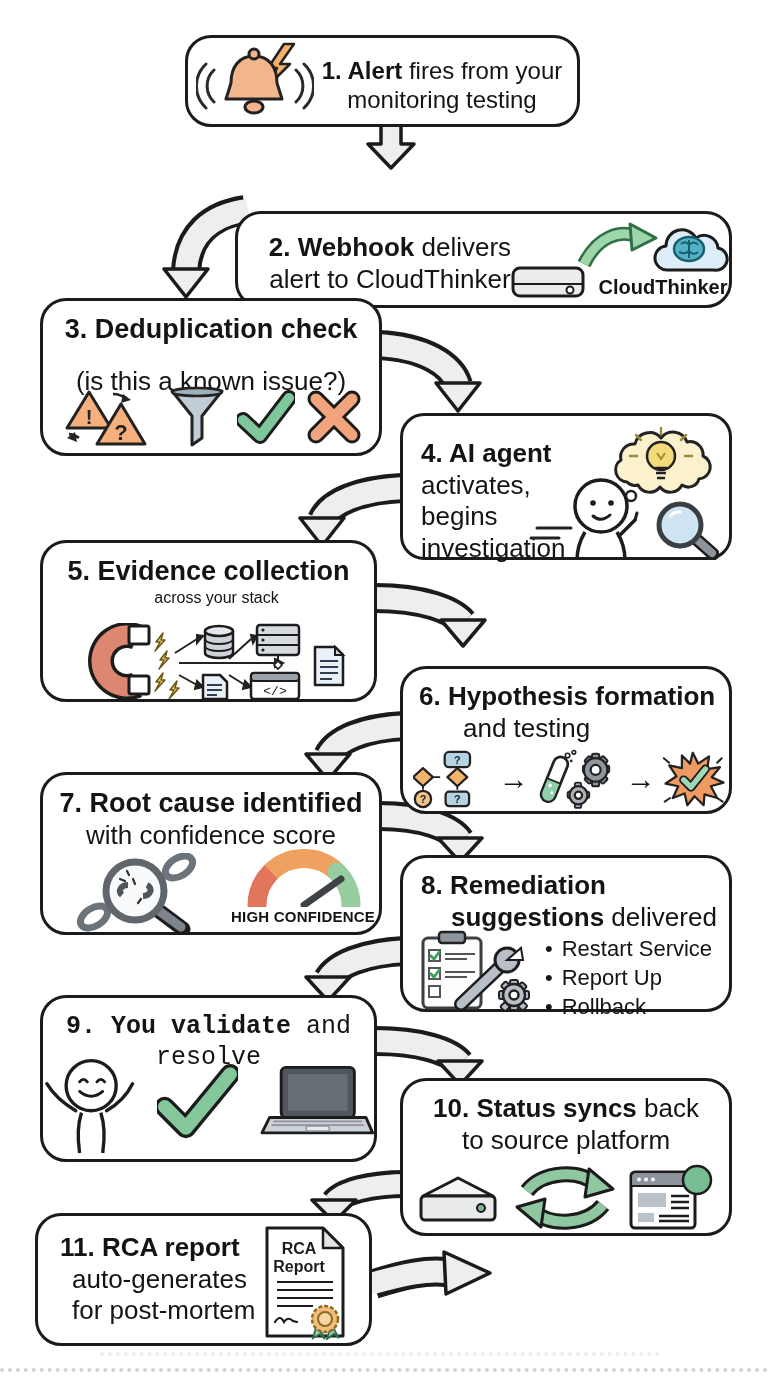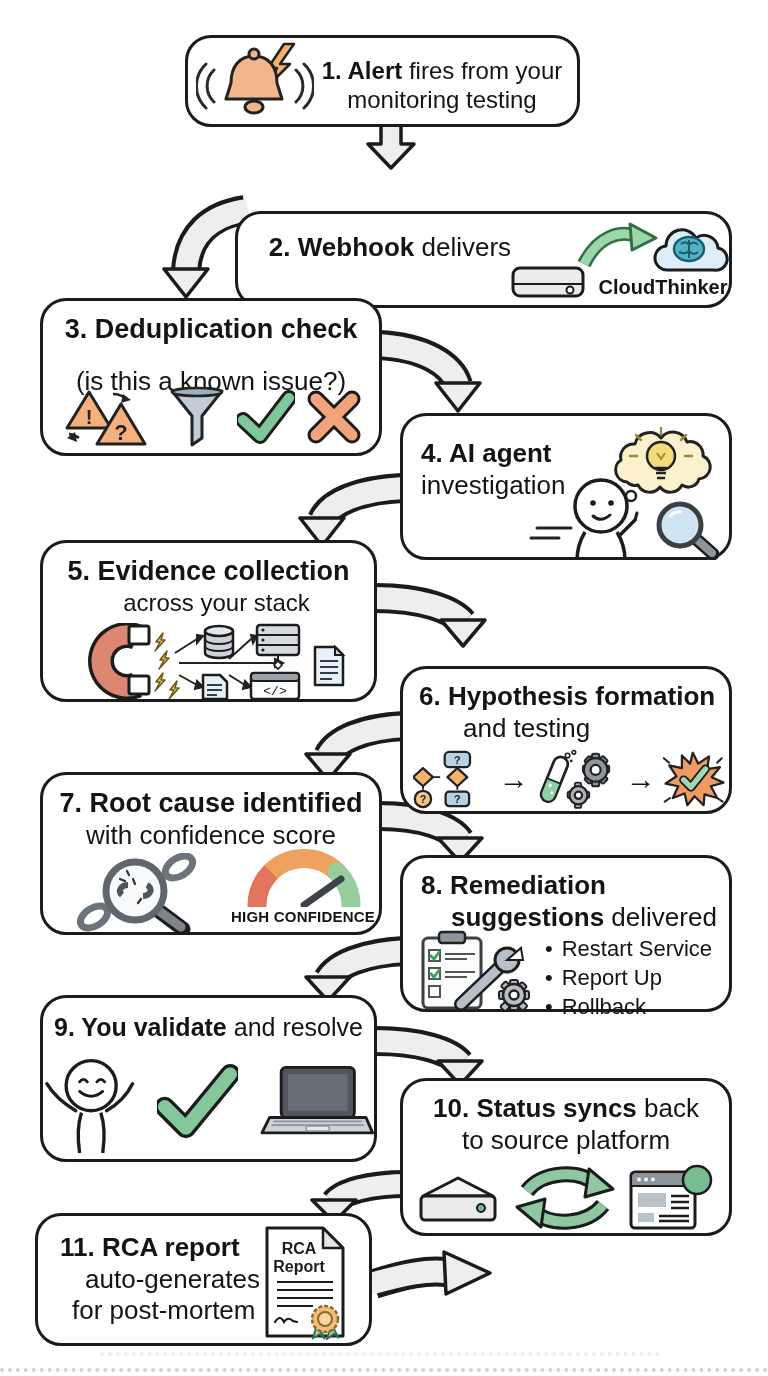--- a/index.html
+++ b/index.html
@@ -97,20 +97,21 @@
     </svg>
     <div class="t ctr abs" style="left:120px;top:18px;width:268px;font-size:24px;">
       <div><b>1. Alert</b><span> fires from your</span></div>
       <div>monitoring testing</div>
     </div>
   </div>
 
   <div class="box" style="left:235px;top:163px;width:497px;height:97px;margin-top:48px;">
     <div class="t abs" style="left:22px;top:18px;width:260px;font-size:26px;text-align:center;">
       <div><b>2. Webhook</b><span> delivers</span></div>
+      <div>alert to CloudThinker</div>
     </div>
     <svg class="abs" style="left:272px;top:48px;" width="76" height="40" viewBox="0 0 76 40">
       <rect x="3" y="6" width="70" height="28" rx="7" fill="#ececee" stroke="#1c1c1c" stroke-width="3"></rect>
       <line x1="3" y1="22" x2="73" y2="22" stroke="#1c1c1c" stroke-width="2"></line>
       <circle cx="60" cy="28" r="3.5" fill="#fff" stroke="#1c1c1c" stroke-width="2"></circle>
     </svg>
     <svg class="abs" style="left:340px;top:8px;" width="84" height="48" viewBox="0 0 84 48">
       <path d="M6,42 C20,14 42,8 58,14" fill="none" stroke="#2e6f46" stroke-width="14"></path>
       <path d="M6,42 C20,14 42,8 58,14" fill="none" stroke="#9fd6a9" stroke-width="9"></path>
       <polygon points="52,2 78,16 54,28" fill="#9fd6a9" stroke="#2e6f46" stroke-width="3" stroke-linejoin="round"></polygon>
@@ -147,23 +148,24 @@
         <path d="M6,30 L23,46 L52,8" fill="none" stroke="#1c1c1c" stroke-width="16" stroke-linecap="round" stroke-linejoin="round"></path>
         <path d="M6,30 L23,46 L52,8" fill="none" stroke="#7ec79a" stroke-width="10" stroke-linecap="round" stroke-linejoin="round"></path>
       </svg>
       <svg width="54" height="54" viewBox="0 0 54 54">
         <path d="M9,9 L45,45 M45,9 L9,45" fill="none" stroke="#1c1c1c" stroke-width="17" stroke-linecap="round"></path>
         <path d="M9,9 L45,45 M45,9 L9,45" fill="none" stroke="#f2a47d" stroke-width="11" stroke-linecap="round"></path>
       </svg>
     </div>
   </div>
 
-  <div class="box" style="left:400px;top:413px;width:332px;height:147px;">
+  <div class="box" style="left:400px;top:413px;width:332px;height:147px;border-radius:24px;">
     <div class="t abs" style="left:18px;top:22px;width:190px;font-size:26px;">
       <div><b>4. AI agent</b></div>
+      <div>activates, begins</div>
       <div>investigation</div>
     </div>
     <svg class="abs" style="right:6px;top:4px;" width="126" height="92" viewBox="0 0 126 92">
       <path d="M30,62 a12,12 0 0 1 -6,-22 a13,13 0 0 1 14,-16 a15,15 0 0 1 26,-6 a15,15 0 0 1 26,4 a13,13 0 0 1 16,14 a12,12 0 0 1 -4,23 a11,11 0 0 1 -17,6 a13,13 0 0 1 -22,2 a13,13 0 0 1 -22,-2 a11,11 0 0 1 -11,-3 z" fill="#fbf2cd" stroke="#222" stroke-width="3" stroke-linejoin="round"></path>
       <circle cx="64" cy="36" r="14" fill="#f5da7c" stroke="#222" stroke-width="2.5"></circle>
       <path d="M58,48 h12 M59,53 h10 M60,58 h8" stroke="#222" stroke-width="2.5"></path>
       <path d="M64,14 v-6 M44,20 l-5,-5 M84,20 l5,-5 M40,36 h-7 M88,36 h7" stroke="#9a8a3a" stroke-width="2.5" stroke-linecap="round"></path>
       <path d="M60,33 l4,6 l4,-6" fill="none" stroke="#9a8a3a" stroke-width="2"></path>
       <circle cx="34" cy="76" r="5" fill="#fff" stroke="#222" stroke-width="2.5"></circle>
       <circle cx="24" cy="86" r="3.5" fill="#fff" stroke="#222" stroke-width="2.5"></circle>
@@ -182,21 +184,21 @@
       <line x1="42" y1="38" x2="60" y2="54" stroke="#1c1c1c" stroke-width="13" stroke-linecap="round"></line>
       <line x1="42" y1="38" x2="59" y2="53" stroke="#8d949b" stroke-width="8" stroke-linecap="round"></line>
       <circle cx="27" cy="25" r="21" fill="#cfe4f3" stroke="#3a3f44" stroke-width="5"></circle>
       <path d="M17,16 a13,13 0 0 1 10,-4" fill="none" stroke="#fff" stroke-width="3" stroke-linecap="round"></path>
     </svg>
   </div>
 
   <div class="box" style="left:40px;top:540px;width:337px;height:162px;">
     <div class="t ctr abs" style="left:0;top:12px;width:100%;font-size:27px;">
       <div><b>5. Evidence collection</b></div>
-      <div style="font-size:24px;margin-left:16px;">across your stack</div>
+      <div style="font-size:16px;margin-left:16px;">across your stack</div>
     </div>
     <svg class="abs" style="left:36px;top:80px;" width="270" height="76" viewBox="0 0 270 76">
       <g>
         <path d="M58,14 A26,26 0 1 0 58,62" fill="none" stroke="#1c1c1c" stroke-width="26"></path>
         <path d="M58,14 A26,26 0 1 0 58,62" fill="none" stroke="#dd8672" stroke-width="19"></path>
         <rect x="50" y="3" width="20" height="18" rx="2" fill="#fff" stroke="#1c1c1c" stroke-width="3"></rect>
         <rect x="50" y="53" width="20" height="18" rx="2" fill="#fff" stroke="#1c1c1c" stroke-width="3"></rect>
       </g>
       <g fill="#ecc55f" stroke="#6b5718" stroke-width="1.5" stroke-linejoin="round">
         <polygon points="84,10 77,19 81,19 76,28 86,17 82,17"></polygon>
@@ -375,21 +377,21 @@
         <circle cx="97" cy="65" r="4.5" fill="#fff" stroke="#222" stroke-width="2.5"></circle>
       </g>
     </svg>
     <div class="bullets abs" style="left:142px;top:76px;">
       <div class="bullet-row"><span>•</span><span>Restart Service</span></div>
       <div class="bullet-row"><span>•</span><span>Report Up</span></div>
       <div class="bullet-row"><span>•</span><span>Rollback</span></div>
     </div>
   </div>
 
-  <div class="box" style="left:40px;top:995px;width:337px;height:167px;">
+  <div class="box" style="left:40px;top:995px;width:337px;height:167px;font-family:Liberation Mono, monospace;">
     <div class="t ctr abs" style="left:0;top:14px;width:100%;font-size:25px;">
       <b>9. You validate</b><span> and resolve</span>
     </div>
     <div class="abs" style="left:0;top:52px;width:100%;height:105px;display:flex;align-items:center;justify-content:center;gap:22px;">
       <svg width="96" height="104" viewBox="0 0 96 104">
         <circle cx="50" cy="34" r="26" fill="#fff" stroke="#1c1c1c" stroke-width="3.5"></circle>
         <path d="M38,30 q4,-5 8,0 M56,30 q4,-5 8,0" fill="none" stroke="#1c1c1c" stroke-width="3" stroke-linecap="round"></path>
         <path d="M38,40 q12,10 24,0" fill="none" stroke="#1c1c1c" stroke-width="3" stroke-linecap="round"></path>
         <path d="M40,62 C36,74 36,90 38,104 M60,62 C64,74 64,90 62,104" fill="none" stroke="#1c1c1c" stroke-width="3.5"></path>
         <path d="M34,60 C20,52 10,42 4,32 M66,60 C80,52 88,42 93,32" fill="none" stroke="#1c1c1c" stroke-width="3.5" stroke-linecap="round"></path>
@@ -439,21 +441,21 @@
         <path d="M42,32 h18 M42,38 h18 M42,44 h18" stroke="#1c1c1c" stroke-width="2.5"></path>
         <rect x="9" y="49" width="16" height="9" fill="#b9c1c9"></rect>
         <path d="M30,52 h30 M30,57 h30" stroke="#1c1c1c" stroke-width="2.5"></path>
       </svg>
     </div>
   </div>
 
   <div class="box" style="left:35px;top:1213px;width:337px;height:133px;">
     <div class="t abs" style="left:22px;top:16px;width:200px;font-size:26px;">
       <div><b>11. RCA report</b></div>
-      <div style="padding-left:12px;text-align:right;">auto-generates</div>
+      <div style="padding-left:12px;">auto-generates</div>
       <div style="padding-left:12px;">for post-mortem</div>
     </div>
     <svg class="abs" style="right:16px;top:8px;" width="96" height="116" viewBox="0 0 96 116">
       <path d="M10,4 H66 L86,24 V112 H10 Z" fill="#fff" stroke="#1c1c1c" stroke-width="3" stroke-linejoin="round"></path>
       <polygon points="66,4 66,24 86,24" fill="#e3e6e9" stroke="#1c1c1c" stroke-width="2.5" stroke-linejoin="round"></polygon>
       <text x="42" y="30" font-size="16" font-weight="bold" text-anchor="middle" fill="#1c1c1c">RCA</text>
       <text x="42" y="48" font-size="16" font-weight="bold" text-anchor="middle" fill="#1c1c1c">Report</text>
       <path d="M20,58 h56 M20,66 h56 M20,74 h56 M20,82 h36" stroke="#1c1c1c" stroke-width="2.2"></path>
       <path d="M18,98 q5,-8 9,0 q4,-6 9,-1 l4,1" fill="none" stroke="#1c1c1c" stroke-width="2.2" stroke-linecap="round"></path>
       <g>

